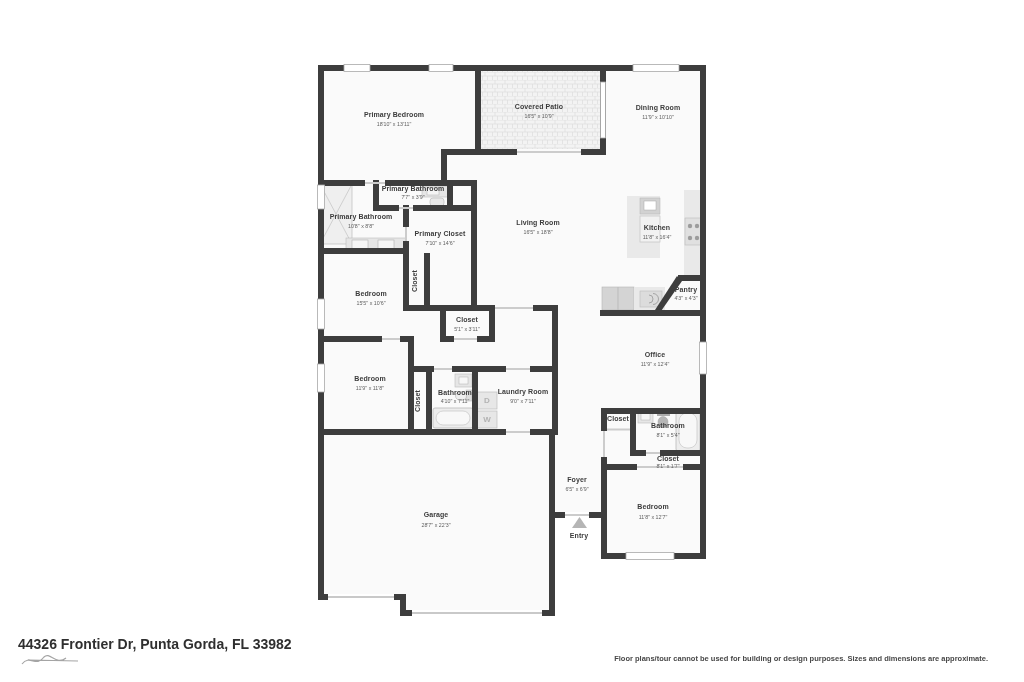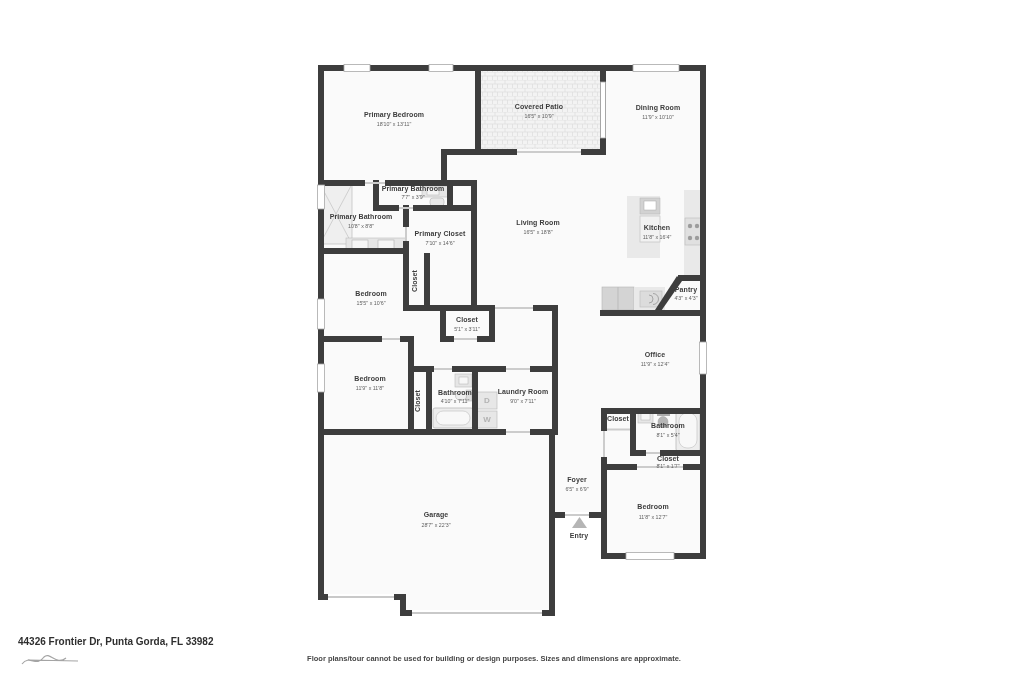--- a/index.html
+++ b/index.html
@@ -1,24 +1,24 @@
 <!DOCTYPE html>
 <html><head>
 <meta charset="utf-8">
 <style>
   html,body{margin:0;padding:0;background:#ffffff;width:1024px;height:682px;overflow:hidden;}
   .page{position:relative;width:1024px;height:682px;background:#ffffff;font-family:"Liberation Sans",sans-serif;}
   svg{position:absolute;left:0;top:0;}
   .rn{font-family:"Liberation Sans",sans-serif;font-size:7px;font-weight:700;fill:#3c3c3c;letter-spacing:.1px;}
   .rd{font-family:"Liberation Sans",sans-serif;font-size:5.3px;font-weight:400;fill:#5f5f5f;}
   .app{font-family:"Liberation Sans",sans-serif;font-size:8px;font-weight:700;fill:#b3b3b3;}
-  .address{position:absolute;left:18px;top:636px;font-size:10px;font-weight:700;color:#2f2f2f;}
+  .address{position:absolute;left:18px;top:636px;font-size:14px;font-weight:700;color:#2f2f2f;}
   .watermark{position:absolute;left:6px;top:644px;font-size:28px;font-weight:700;letter-spacing:1.5px;
              color:rgba(255,255,255,0.05);-webkit-text-stroke:1.1px #8f8f8f;}
-  .disclaimer{position:absolute;left:0;top:654px;width:988px;text-align:center;
+  .disclaimer{position:absolute;left:0;top:654px;width:988px;text-align:right;
               font-size:7.5px;font-weight:700;color:#474747;}
   .scribble{position:absolute;left:18px;top:648px;}
 </style>
 </head>
 <body>
 
 <div class="page">
 
 <svg width="1024" height="682" viewBox="0 0 1024 682">
   <defs>

